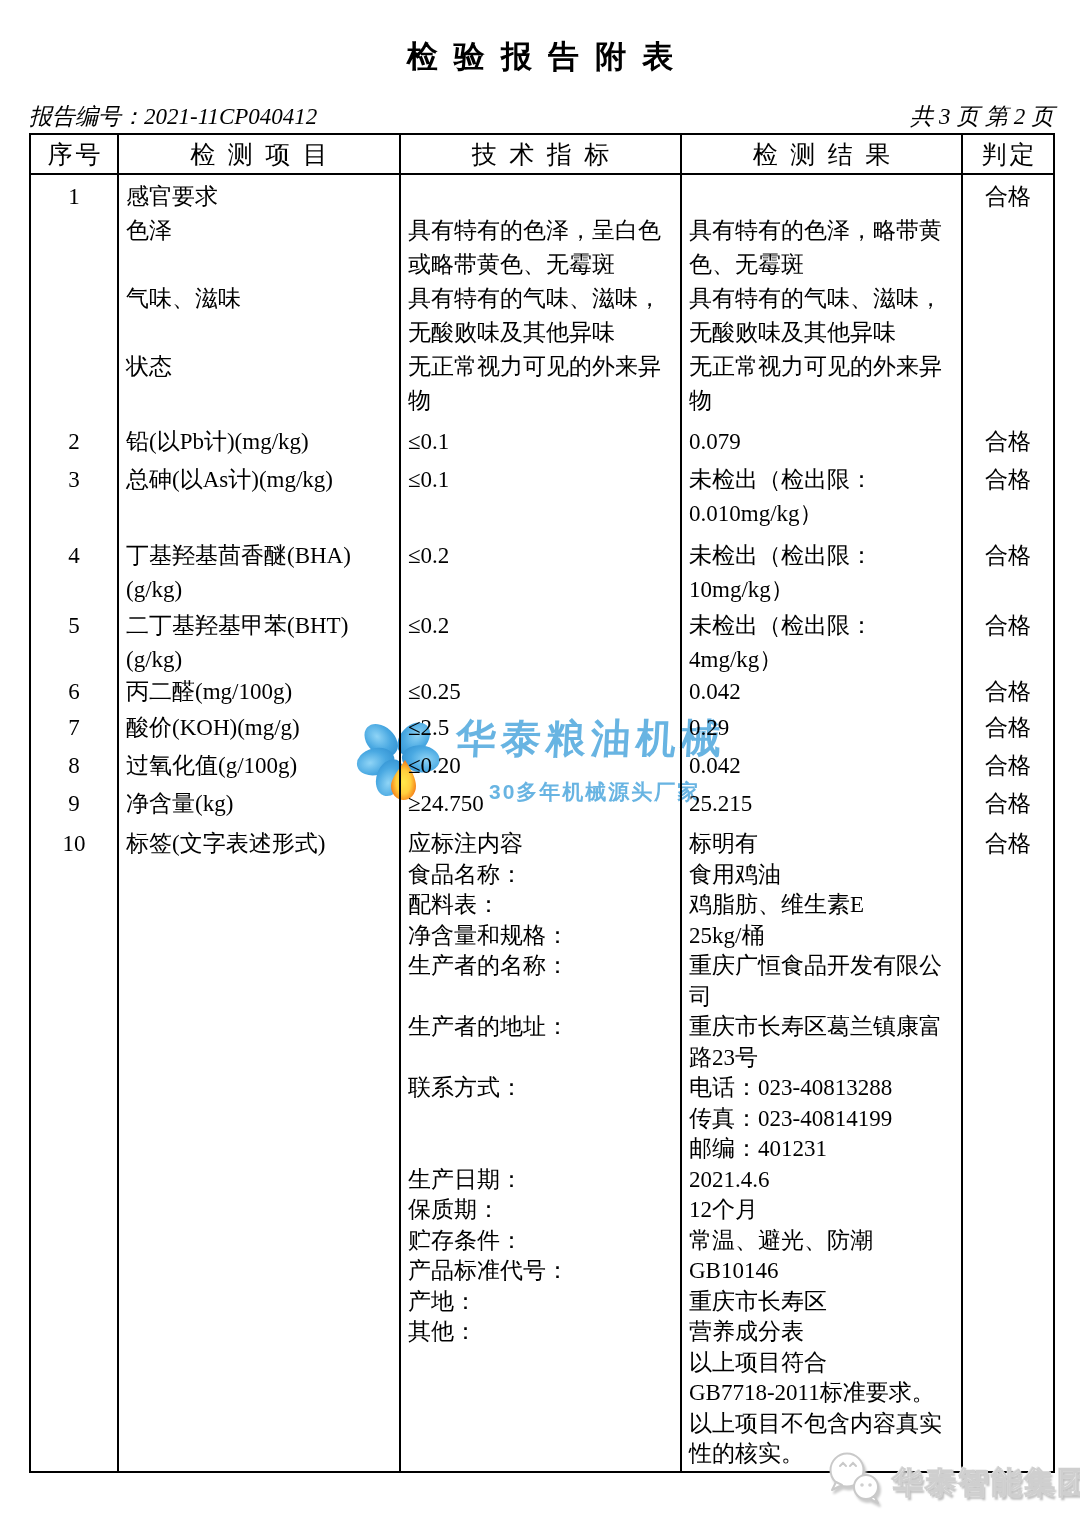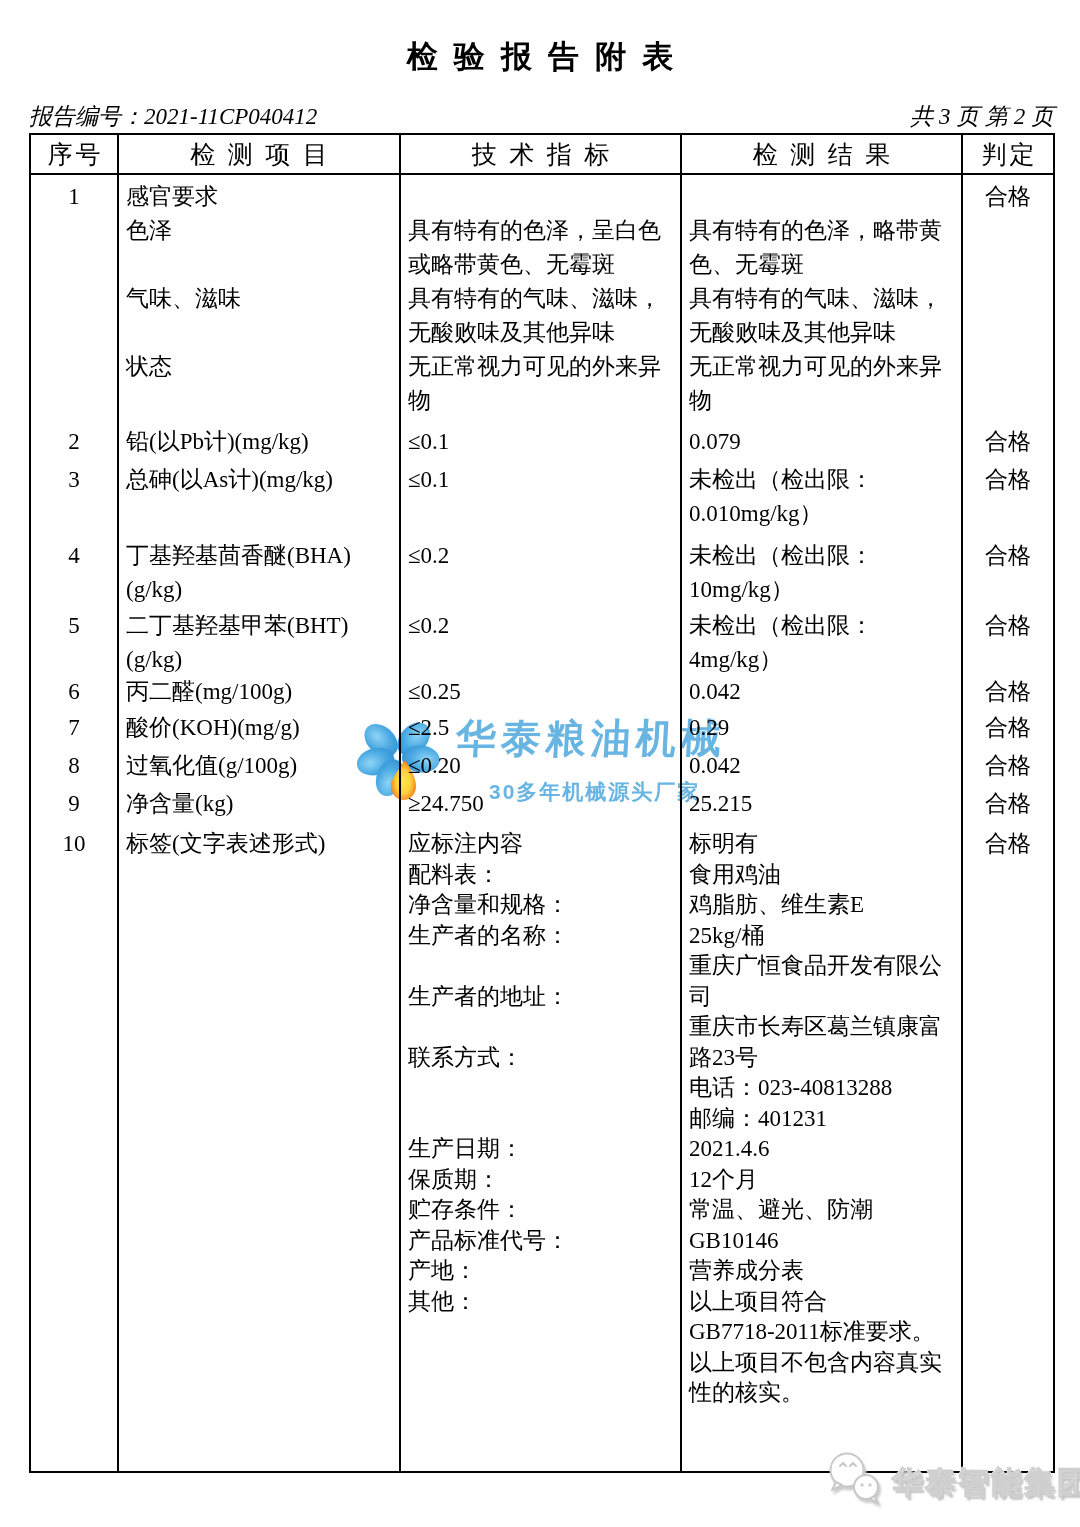--- a/index.html
+++ b/index.html
@@ -271,20 +271,21 @@
         </div>
         <div class="row r10">
           <div class="cell c-no">
             <div class="ln">10</div>
           </div>
           <div class="cell c-item">
             <div class="ln">标签(文字表述形式)</div>
           </div>
           <div class="cell c-spec">
             <div class="ln">应标注内容</div>
+            <div class="ln">食品名称：</div>
             <div class="ln">配料表：</div>
             <div class="ln">净含量和规格：</div>
             <div class="ln">生产者的名称：</div>
             <div class="ln"></div>
             <div class="ln">生产者的地址：</div>
             <div class="ln"></div>
             <div class="ln">联系方式：</div>
             <div class="ln"></div>
             <div class="ln"></div>
             <div class="ln">生产日期：</div>
@@ -297,25 +298,27 @@
           <div class="cell c-result">
             <div class="ln">标明有</div>
             <div class="ln">食用鸡油</div>
             <div class="ln">鸡脂肪、维生素E</div>
             <div class="ln">25kg/桶</div>
             <div class="ln">重庆广恒食品开发有限公</div>
             <div class="ln">司</div>
             <div class="ln">重庆市长寿区葛兰镇康富</div>
             <div class="ln">路23号</div>
             <div class="ln">电话：023-40813288</div>
+            <div class="ln">传真：023-40814199</div>
             <div class="ln">邮编：401231</div>
             <div class="ln">2021.4.6</div>
             <div class="ln">12个月</div>
             <div class="ln">常温、避光、防潮</div>
             <div class="ln">GB10146</div>
+            <div class="ln">重庆市长寿区</div>
             <div class="ln">营养成分表</div>
             <div class="ln">以上项目符合</div>
             <div class="ln">GB7718-2011标准要求。</div>
             <div class="ln">以上项目不包含内容真实</div>
             <div class="ln">性的核实。</div>
           </div>
           <div class="cell c-verdict">
             <div class="ln">合格</div>
           </div>
         </div>

